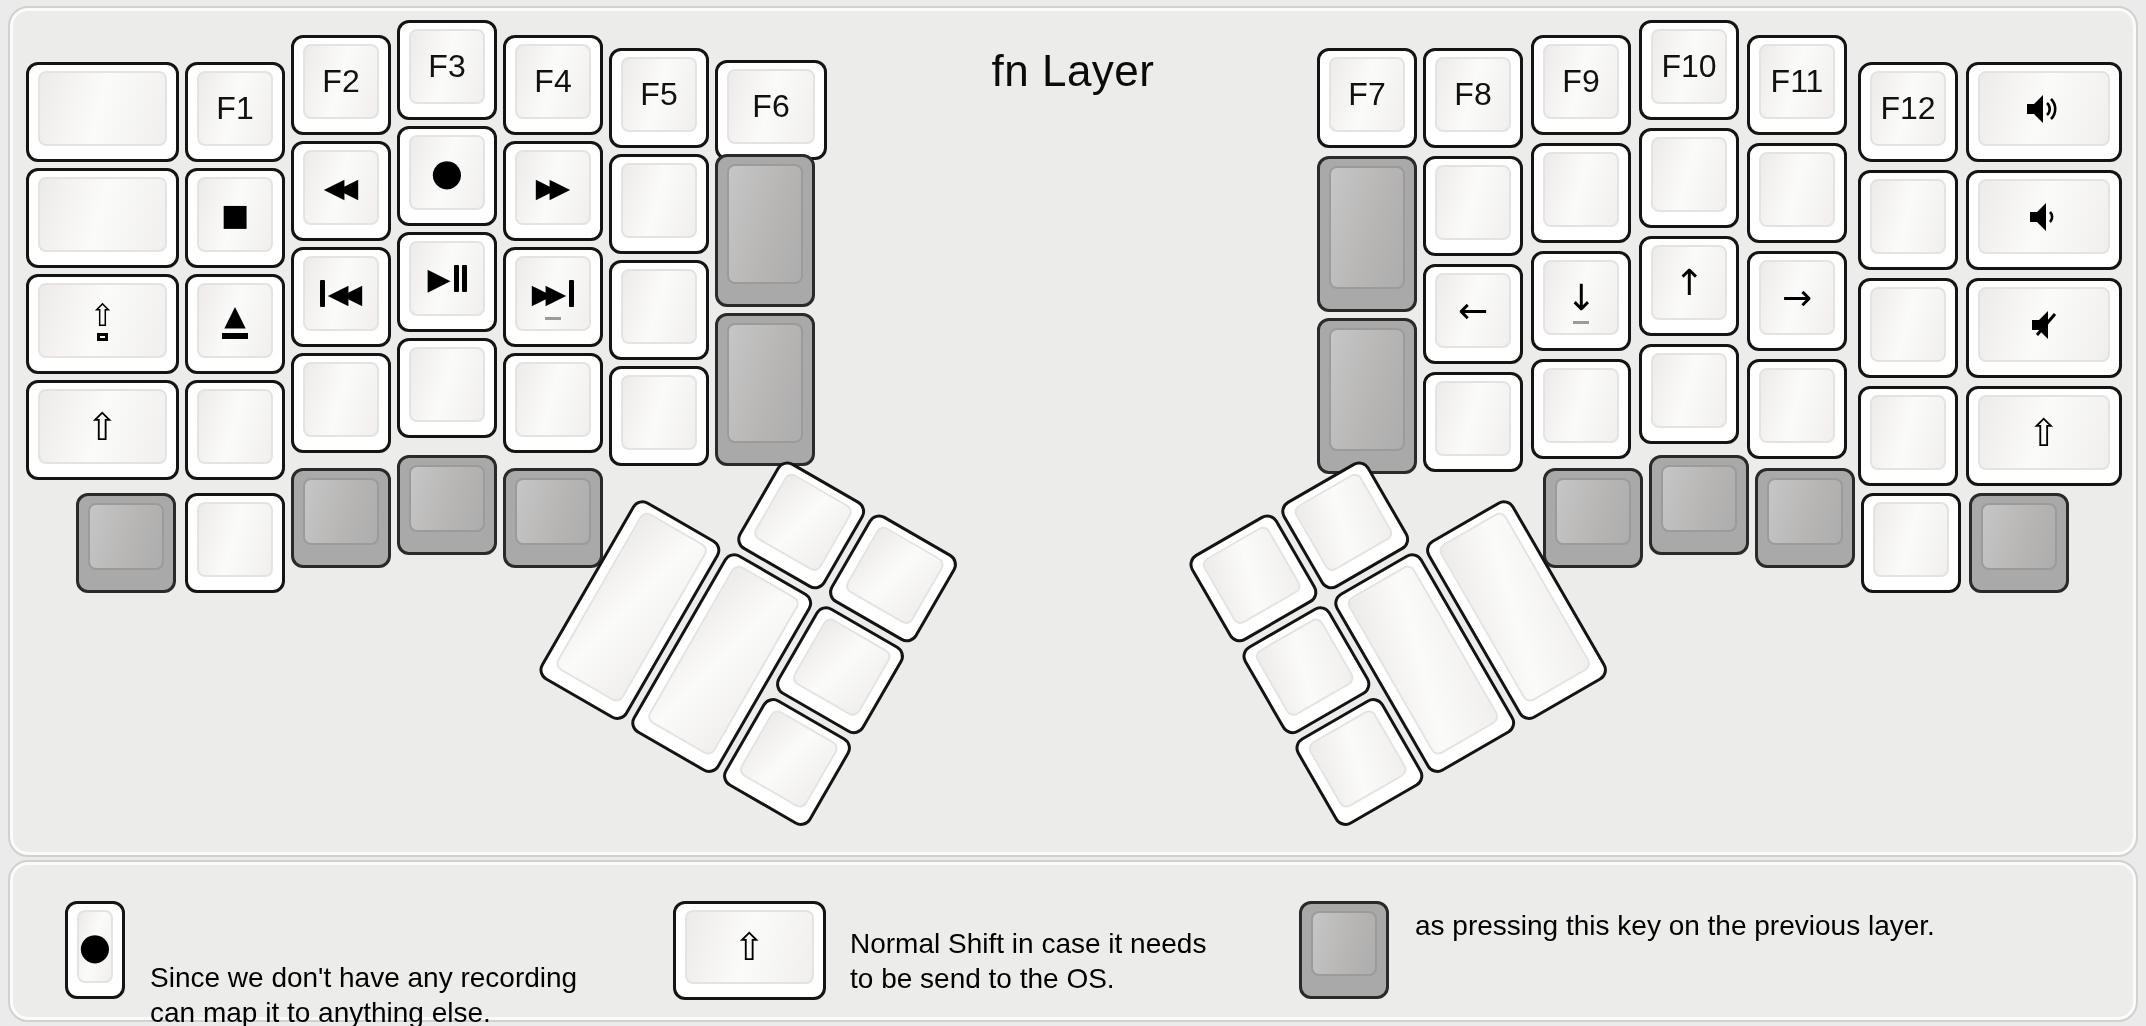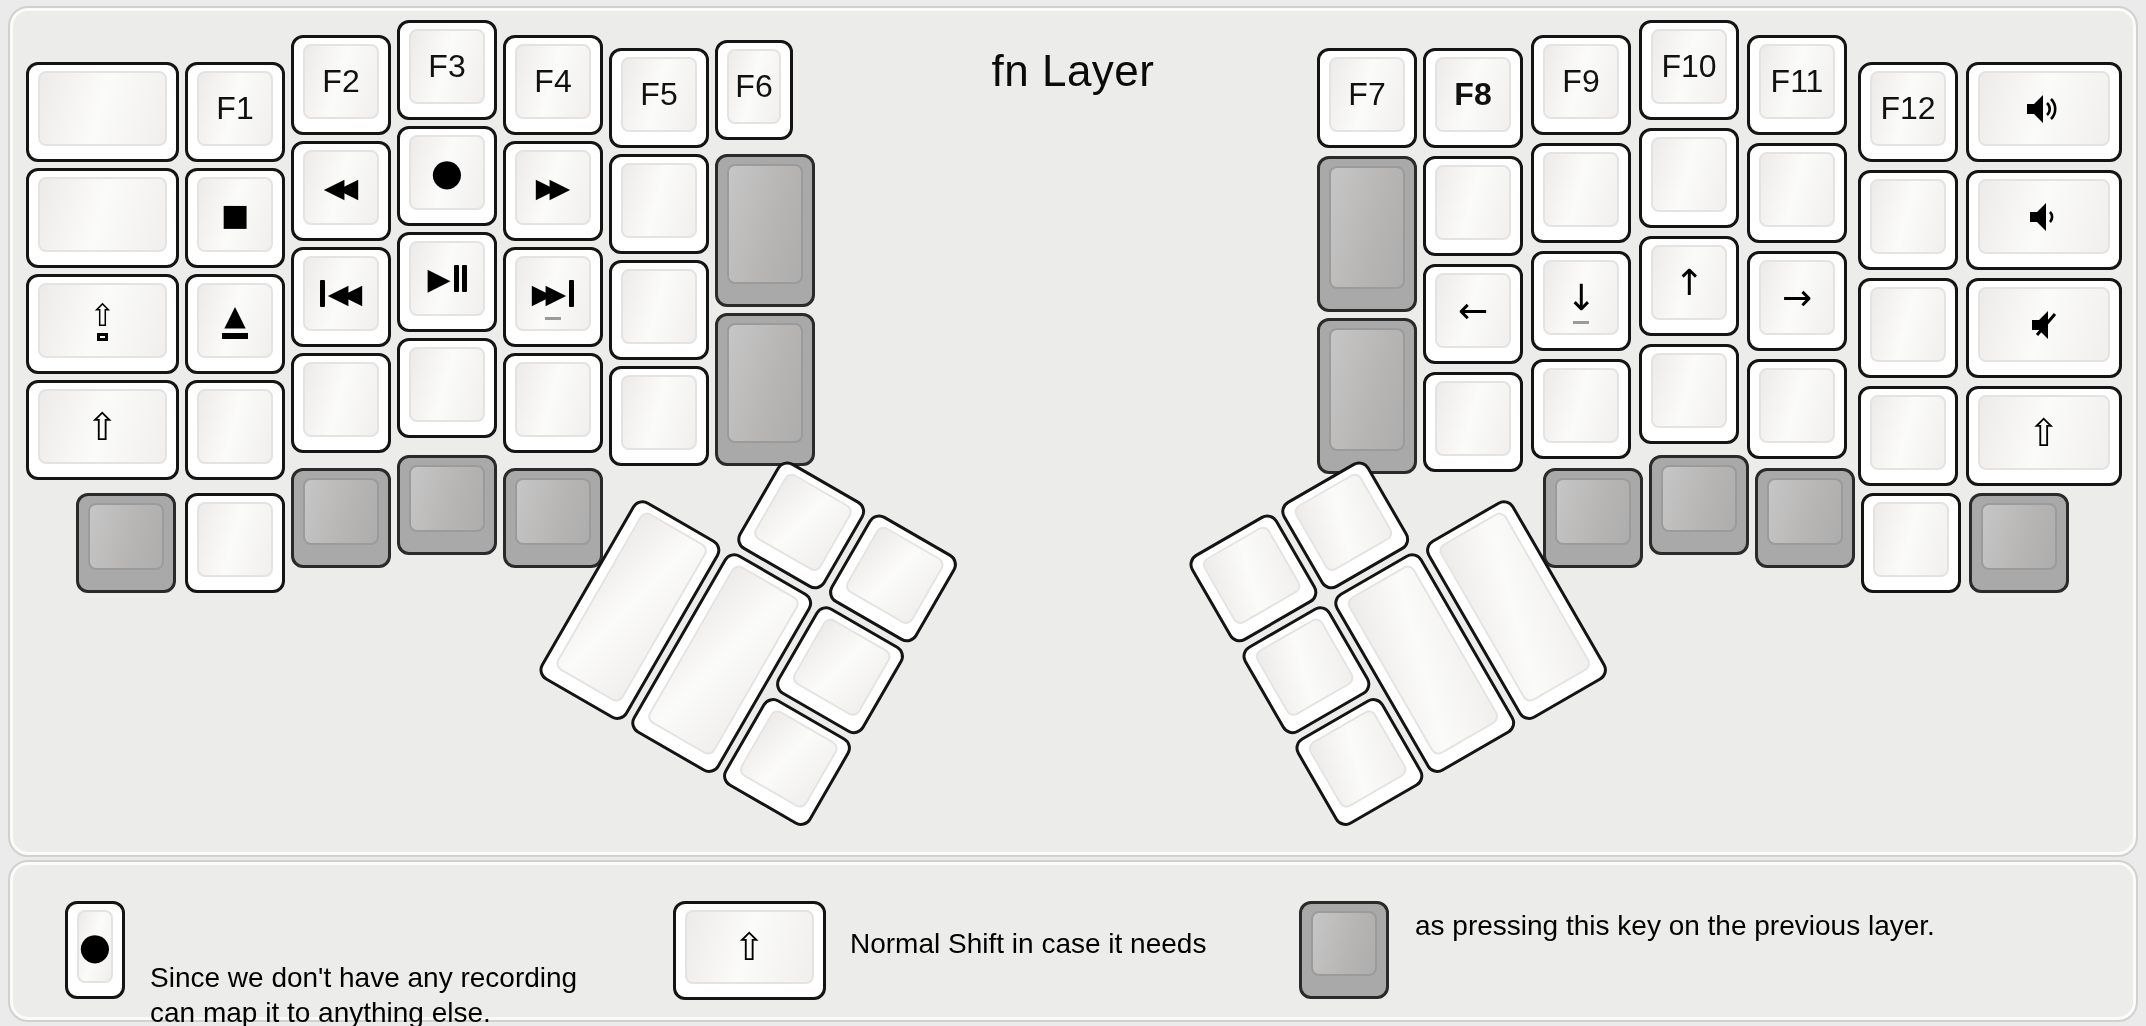--- a/index.html
+++ b/index.html
@@ -153,21 +153,21 @@
       </div>
       <div class="key" style="left: 609px; top: 154px; width: 100px; height: 100px;">
         <div class="surface"></div>
       </div>
       <div class="key" style="left: 609px; top: 260px; width: 100px; height: 100px;">
         <div class="surface"></div>
       </div>
       <div class="key" style="left: 609px; top: 366px; width: 100px; height: 100px;">
         <div class="surface"></div>
       </div>
-      <div class="key" style="left: 715px; top: 40px; width: 78px; height: 100px;">
+      <div class="key" style="left: 715px; top: 60px; width: 112px; height: 100px;">
         <div class="surface">
           <span class="klabel">F6</span>
         </div>
       </div>
       <div class="key gray" style="left: 715px; top: 154px; width: 100px; height: 153px;">
         <div class="surface"></div>
       </div>
       <div class="key gray" style="left: 715px; top: 313px; width: 100px; height: 153px;">
         <div class="surface"></div>
       </div>
@@ -190,21 +190,21 @@
         <div class="surface">
           <span class="klabel">F7</span>
         </div>
       </div>
       <div class="key gray" style="left: 1317px; top: 156px; width: 100px; height: 156px;">
         <div class="surface"></div>
       </div>
       <div class="key gray" style="left: 1317px; top: 318px; width: 100px; height: 156px;">
         <div class="surface"></div>
       </div>
-      <div class="key" style="left: 1423px; top: 48px; width: 100px; height: 100px; font-weight: bold;">
+      <div class="key" style="left: 1423px; top: 48px; width: 100px; height: 100px;">
         <div class="surface">
           <span class="klabel">F8</span>
         </div>
       </div>
       <div class="key" style="left: 1423px; top: 156px; width: 100px; height: 100px;">
         <div class="surface"></div>
       </div>
       <div class="key" style="left: 1423px; top: 264px; width: 100px; height: 100px;">
         <div class="surface">
           <span class="gly" style="font-size:36px">←</span>
@@ -370,20 +370,21 @@
         <div>Since we don't have any recording</div>
         <div>can map it to anything else.</div>
       </div>
       <div class="key" style="left: 673px; top: 901px; width: 153px; height: 99px;">
         <div class="surface">
           <span class="gly" style="font-size:38px">⇧</span>
         </div>
       </div>
       <div class="legend-text" style="left: 850px; top: 926px;">
         <div>Normal Shift in case it needs</div>
+        <div>to be send to the OS.</div>
       </div>
       <div class="key gray" style="left: 1299px; top: 901px; width: 90px; height: 98px;">
         <div class="surface"></div>
       </div>
       <div class="legend-text" style="left: 1415px; top: 908px;">
         <div>as pressing this key on the previous layer.</div>
       </div>
     </div>
 </div>
 

